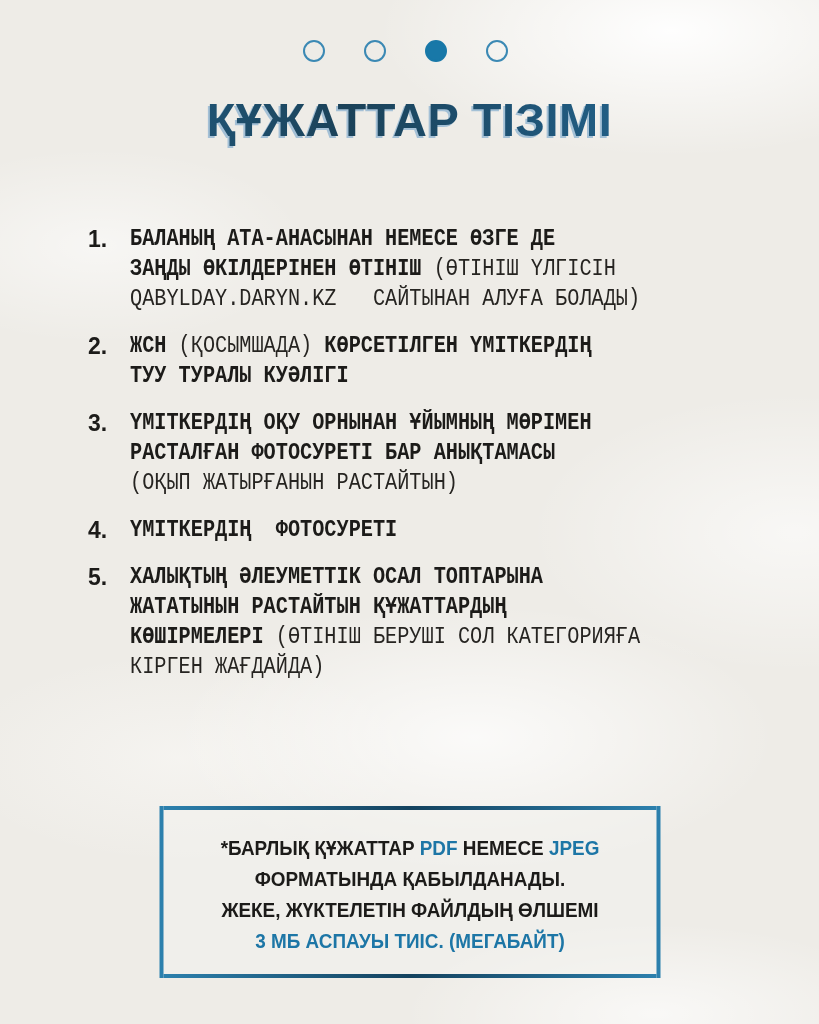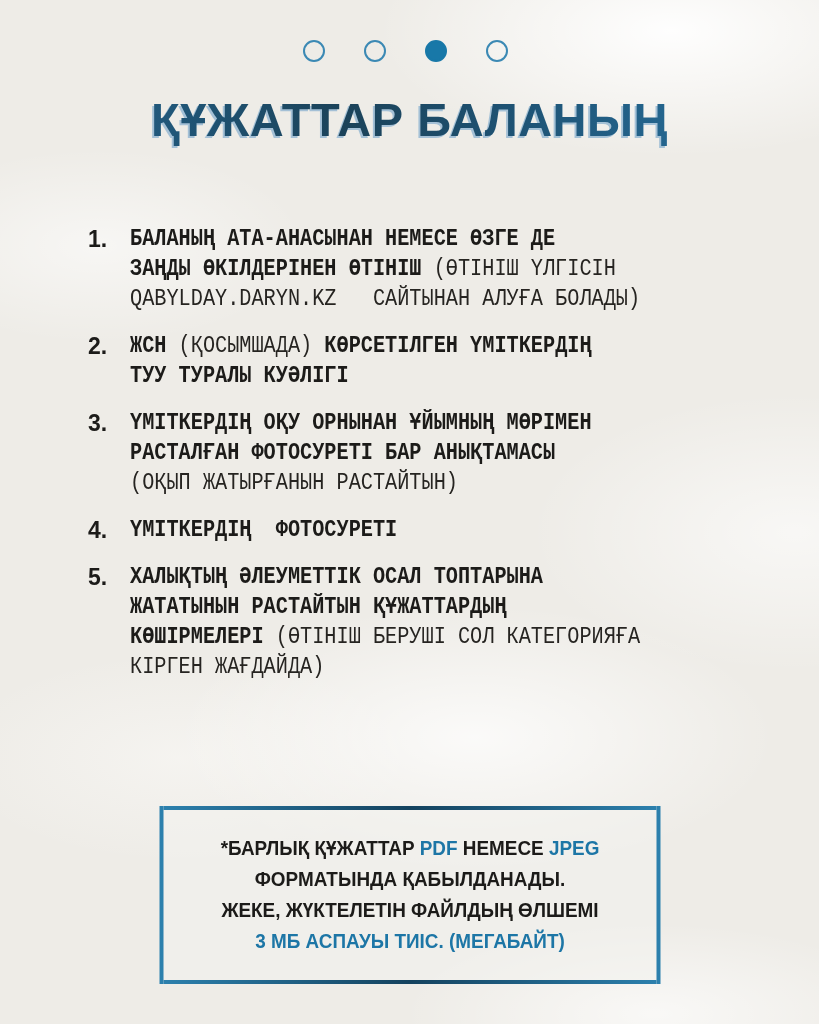--- a/index.html
+++ b/index.html
@@ -46,41 +46,41 @@
     transform:scaleX(.88); transform-origin:left top;
   }
   .seg.b{ font-weight:bold; color:#1c1b19; }
   .seg.r{ font-weight:normal; color:#262421; }
   
   .note{
     position:absolute; top:806px; left:50%; transform:translateX(-50%);
     width:501px; min-height:160px;
     border:4px solid; border-image:linear-gradient(90deg,#2c80ad 0%, #14425e 50%, #2c80ad 100%) 1;
     background:rgba(243,242,238,.55);
-    padding:22px 8px 24px; text-align:center;
+    padding:22px 8px 18px; text-align:center;
   }
   .note .line{
     transform:scaleX(.9); transform-origin:center top;
     font-size:21px; line-height:31px; font-weight:bold; white-space:pre;
   }
   .seg.blue{ color:#1d76a6; }
 </style>
 </head>
 <body>
 
 <div class="page">
 
   <div class="dots">
       <span class="dot"></span>
       <span class="dot"></span>
       <span class="dot active"></span>
       <span class="dot"></span>
     </div>
 
-  <h1 class="title">ҚҰЖАТТАР БАЛАНЫҢ</h1>
+  <h1 class="title">ҚҰЖАТТАР ТІЗІМІ</h1>
 
   <div class="list">
       <div class="list-item">
         <span class="num">1.</span>
         <div class="lines">
           <div class="line"><span class="seg b">БАЛАНЫҢ АТА-АНАСЫНАН НЕМЕСЕ ӨЗГЕ ДЕ</span></div>
           <div class="line"><span class="seg b">ЗАҢДЫ ӨКІЛДЕРІНЕН ӨТІНІШ </span><span class="seg r">(ӨТІНІШ ҮЛГІСІН</span></div>
           <div class="line"><span class="seg r">QABYLDAY.DARYN.KZ   САЙТЫНАН АЛУҒА БОЛАДЫ)</span></div>
         </div>
       </div>

